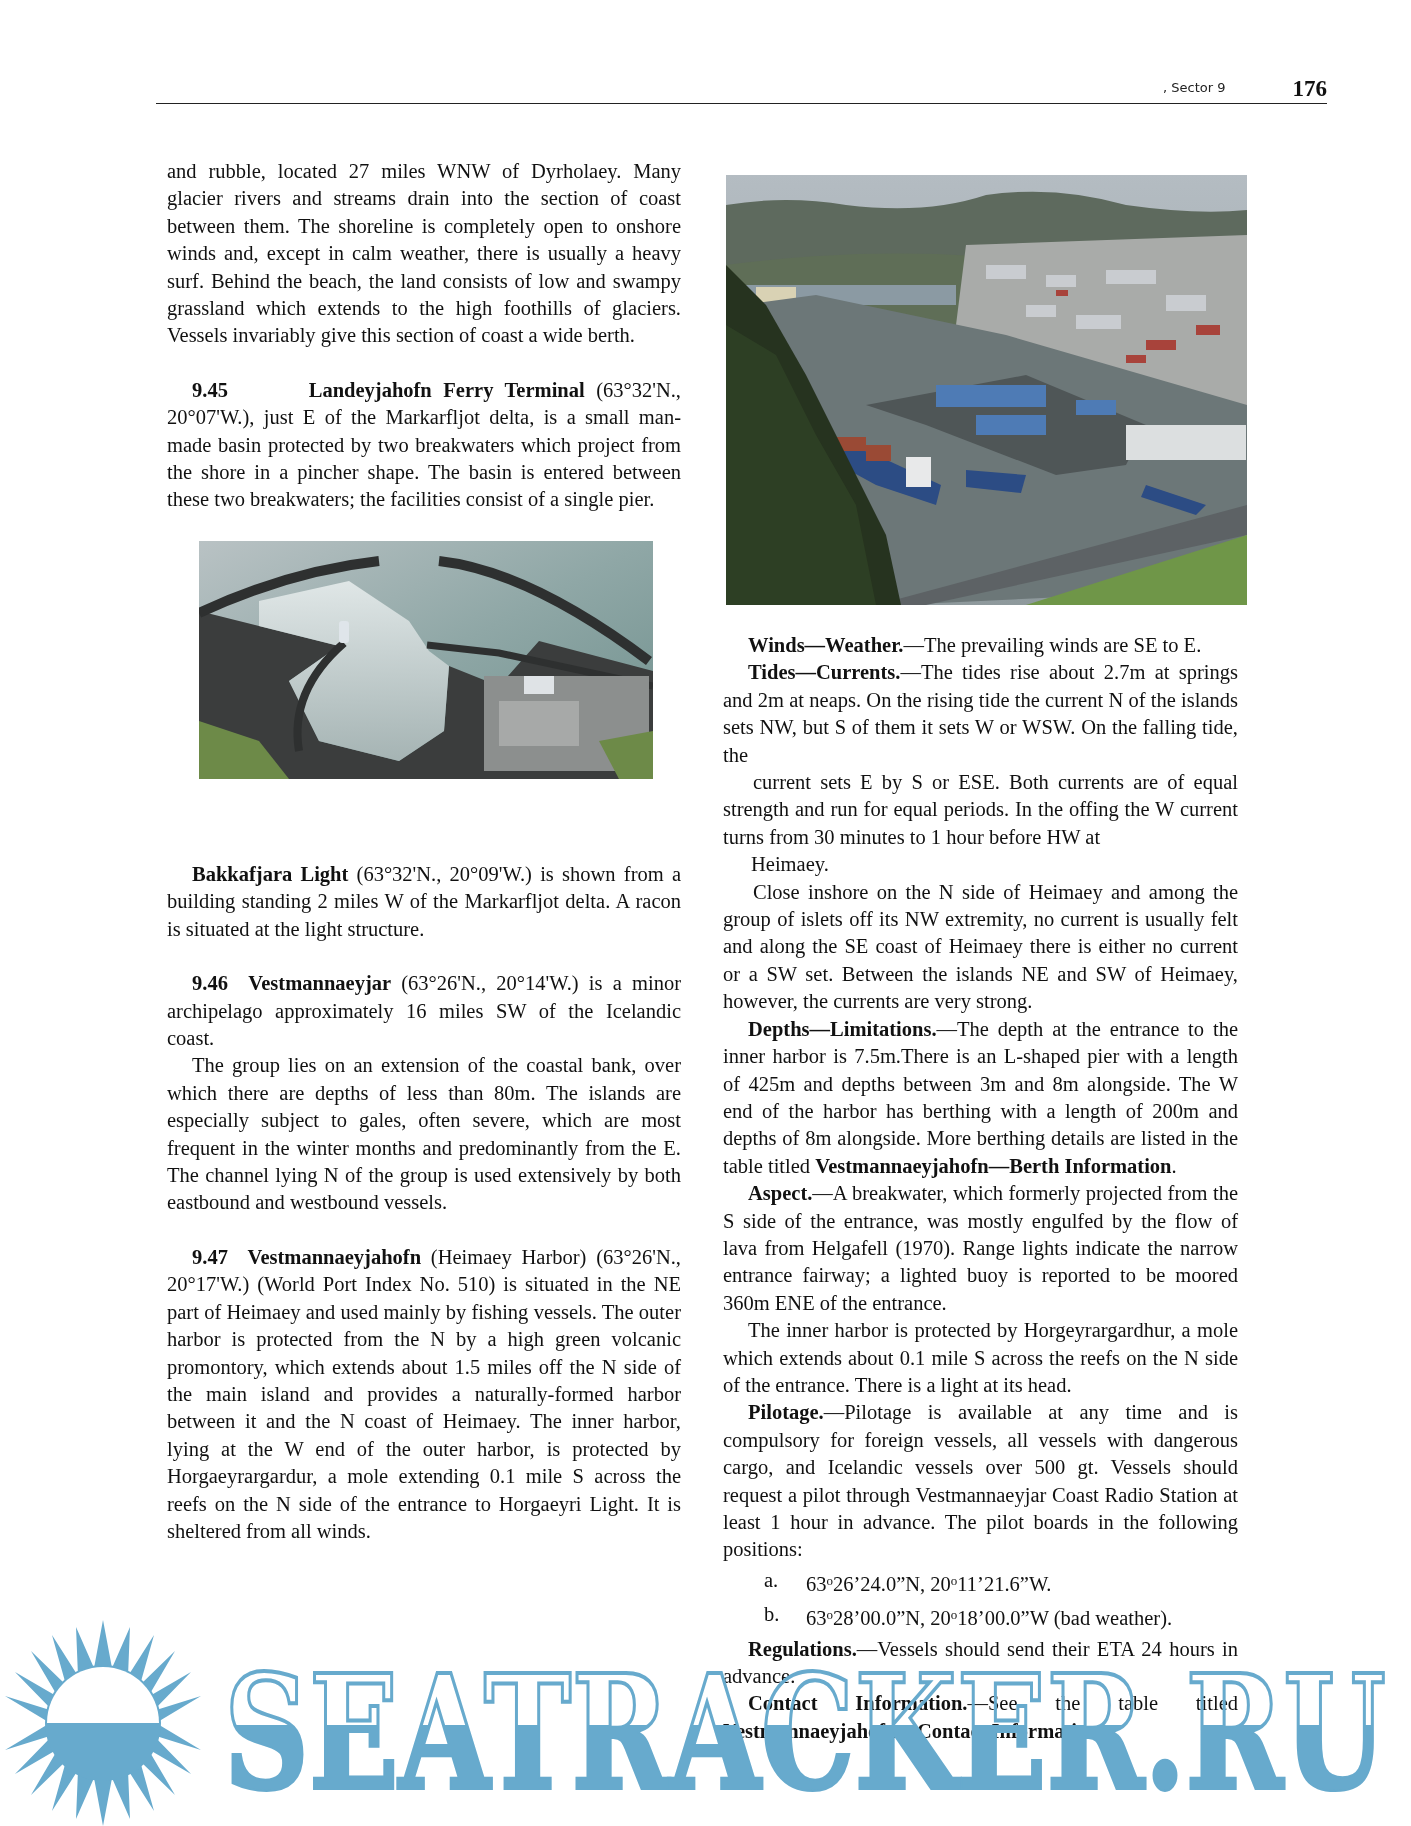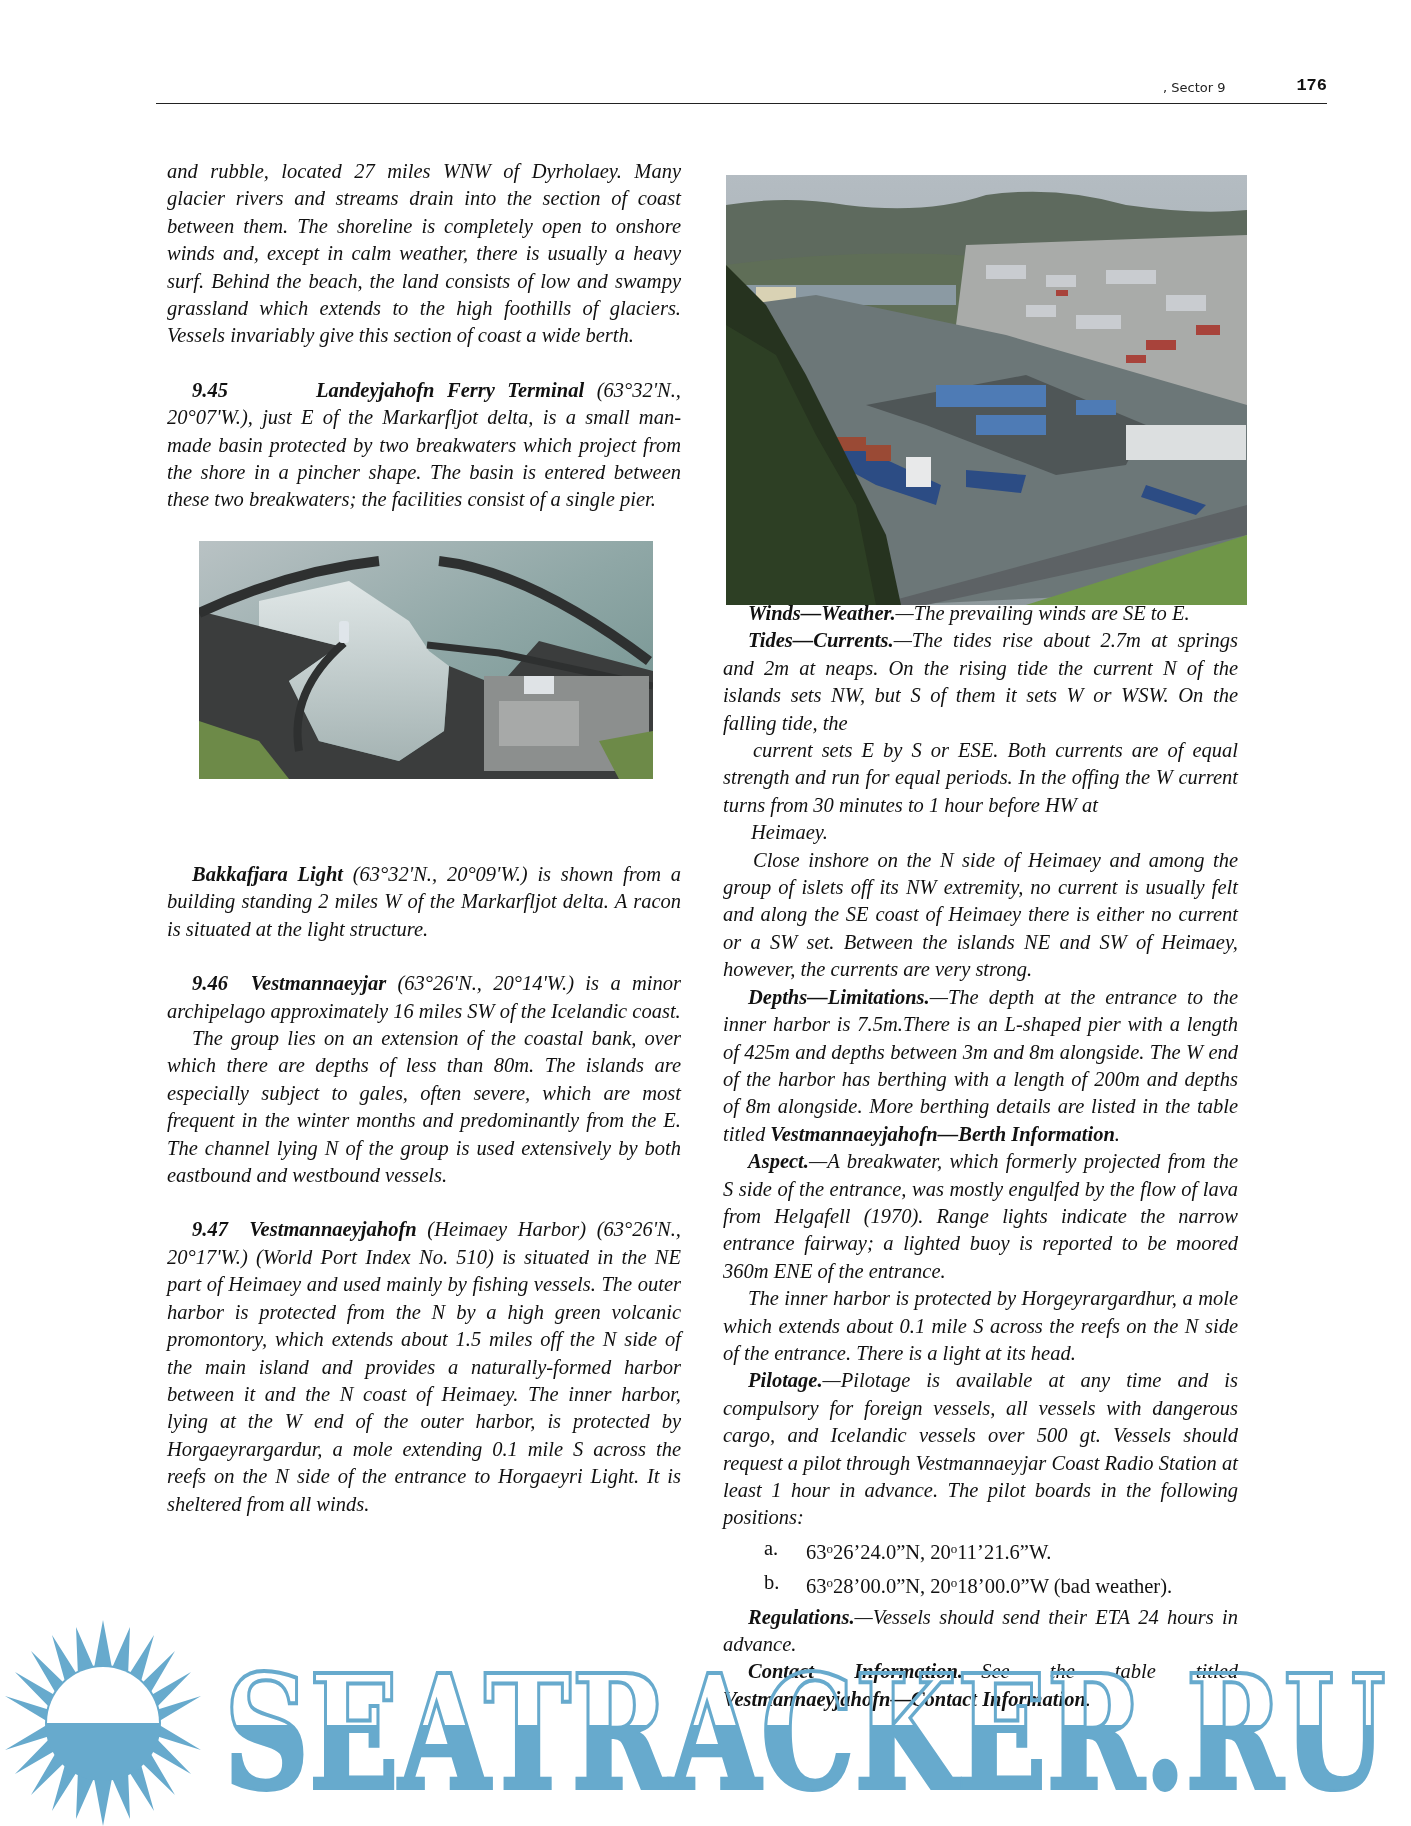--- a/index.html
+++ b/index.html
@@ -3,24 +3,24 @@
 <meta charset="utf-8">
 <style>
   html, body { margin: 0; padding: 0; }
   body {
     width: 1411px; height: 1826px; position: relative; overflow: hidden;
     background: #ffffff; color: #111;
     font-family: "Liberation Serif", "DejaVu Serif", serif;
   }
   .header-rule { position: absolute; left: 156px; top: 103px; width: 1171px; height: 0; border-top: 1.5px solid #222; }
   .header-section { position: absolute; left: 1163px; top: 80px; font-family: "DejaVu Sans", sans-serif; font-size: 13px; color: #222; }
-  .header-page { position: absolute; right: 84px; top: 76px; font-family: Liberation Mono, monospace; font-weight: bold; font-size: 17px; color: #111; }
+  .header-page { position: absolute; right: 84px; top: 76px; font-family: Liberation Serif, serif; font-weight: bold; font-size: 23px; color: #111; }
 
   .col { position: absolute; font-size: 20.5px; line-height: 27.4px; text-align: justify; }
-  .col p { margin: 0; font-style: italic; }
+  .col p { margin: 0; }
   .col .ind { text-indent: 25px; }
   .gap { height: 27px; }
   b { font-weight: bold; }
 
   .photo { position: absolute; overflow: hidden; }
   .pilot-pos { display: flex; padding-left: 41px; margin: 3px 0; }
   .pilot-pos .lbl { width: 42px; }
   sup.deg { font-size: 13px; vertical-align: 6px; }
 
   .watermark { position: absolute; left: 0; top: 1600px; width: 1180px; height: 226px; pointer-events: none; }
@@ -120,21 +120,21 @@
     <rect x="180" y="282" width="25" height="30" fill="#e8e9ea"></rect>
     <path d="M240 295 L300 300 L295 318 L240 312 Z" fill="#2c4c84"></path>
     <path d="M420 310 L480 330 L470 340 L415 322 Z" fill="#2c4c84"></path>
     <path d="M150 430 L521 330 L521 360 L200 430 Z" fill="#5d6265"></path>
     <path d="M300 430 L521 360 L521 430 Z" fill="#6f9648"></path>
     <path d="M0 90 L40 130 L80 200 L120 280 L160 360 L175 430 L0 430 Z" fill="#26331f"></path>
     <path d="M0 150 L50 180 L90 260 L130 330 L150 430 L0 430 Z" fill="#2f4225" opacity="0.8"></path>
   </svg>
 </div>
 
-<div class="col" style="left:723px; top:600px; width:515px;">
+<div class="col" style="left:723px; top:632px; width:515px;">
   <p class="ind"><b>Winds—Weather.</b><span>—The prevailing winds are SE to E.</span></p>
   <p class="ind"><b>Tides—Currents.</b><span>—The tides rise about 2.7m at springs and 2m at neaps. On the rising tide the current N of the islands sets NW, but S of them it sets W or WSW. On the falling tide, the</span></p>
   <p class="ind" style="text-indent:30px;">current sets E by S or ESE. Both currents are of equal strength and run for equal periods. In the offing the W current turns from 30 minutes to 1 hour before HW at</p>
   <p style="padding-left:28px;">Heimaey.</p>
   <p class="ind" style="text-indent:30px;">Close inshore on the N side of Heimaey and among the group of islets off its NW extremity, no current is usually felt and along the SE coast of Heimaey there is either no current or a SW set. Between the islands NE and SW of Heimaey, however, the currents are very strong.</p>
   <p class="ind"><b>Depths—Limitations.</b><span>—The depth at the entrance to the inner harbor is 7.5m.There is an L-shaped pier with a length of 425m and depths between 3m and 8m alongside. The W end of the harbor has berthing with a length of 200m and depths of 8m alongside. More berthing details are listed in the table titled </span><b>Vestmannaeyjahofn—Berth Information</b><span>.</span></p>
   <p class="ind"><b>Aspect.</b><span>—A breakwater, which formerly projected from the S side of the entrance, was mostly engulfed by the flow of lava from Helgafell (1970). Range lights indicate the narrow entrance fairway; a lighted buoy is reported to be moored 360m ENE of the entrance.</span></p>
   <p class="ind">The inner harbor is protected by Horgeyrargardhur, a mole which extends about 0.1 mile S across the reefs on the N side of the entrance. There is a light at its head.</p>
   <p class="ind"><b>Pilotage.</b><span>—Pilotage is available at any time and is compulsory for foreign vessels, all vessels with dangerous cargo, and Icelandic vessels over 500 gt. Vessels should request a pilot through Vestmannaeyjar Coast Radio Station at least 1 hour in advance. The pilot boards in the following positions:</span></p>
   <div class="pilot-pos">

